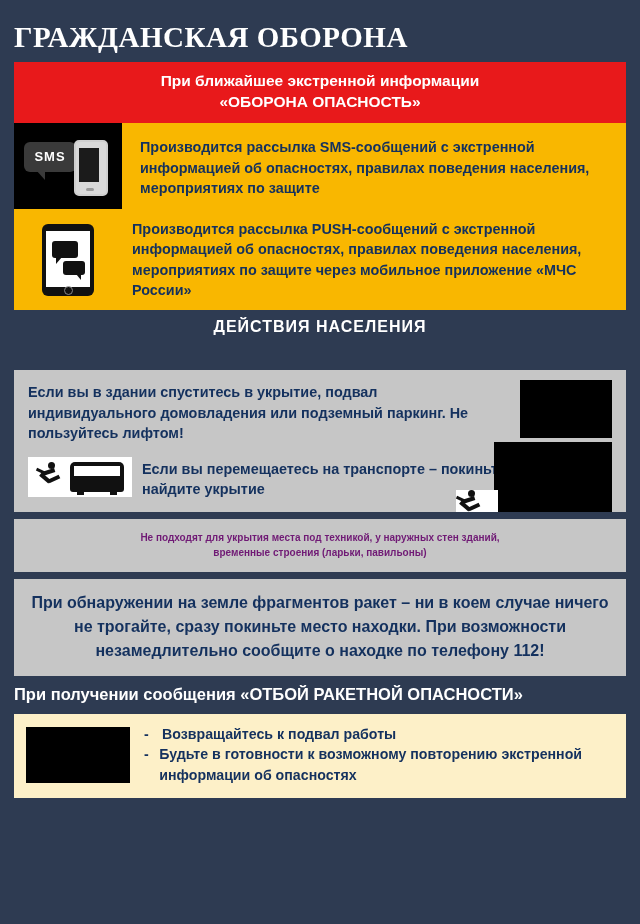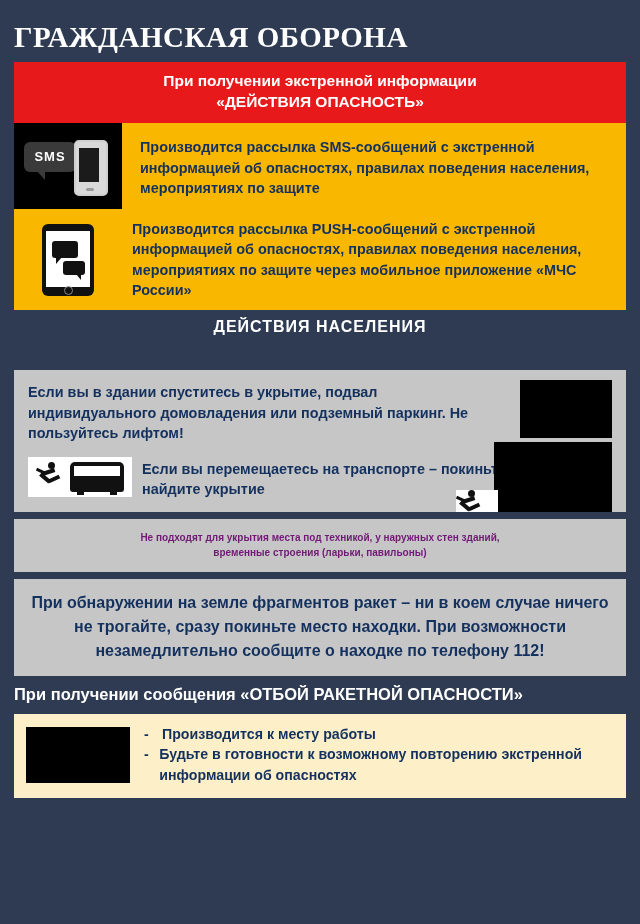--- a/index.html
+++ b/index.html
@@ -396,22 +396,22 @@
   .cream-list .dash { width: 10px; }
 </style>
 </head>
 <body>
 
 <div class="poster">
 
   <div class="title">ГРАЖДАНСКАЯ ОБОРОНА</div>
 
   <div class="red-band">
-    <span>При получении экстренной информации</span>
-    <span class="l2">«ДЕЙСТВИЯ ОПАСНОСТЬ»</span>
+    <span>При ближайшее экстренной информации</span>
+    <span class="l2">«ОБОРОНА ОПАСНОСТЬ»</span>
   </div>
 
   <div class="yellow-block">
 
     <div class="sms-row first">
       <div class="icon-cell">
         <div class="sms-icon">
           <div class="sms-bubble">SMS</div>
           <div class="phone-sm"></div>
         </div>
@@ -477,21 +477,21 @@
 
   <div class="info-block">При обнаружении на земле фрагментов ракет – ни в коем случае ничего не трогайте, сразу покиньте место находки. При возможности незамедлительно сообщите о находке по телефону 112!</div>
 
   <div class="otboj-head">При получении сообщения «ОТБОЙ РАКЕТНОЙ ОПАСНОСТИ»</div>
 
   <div class="cream-block">
     <div class="cream-icon"></div>
     <div class="cream-list">
       <div class="li">
         <span class="dash">-</span>
-        <span>Производится к месту работы</span>
+        <span>Возвращайтесь к подвал работы</span>
       </div>
       <div class="li">
         <span class="dash">-</span>
         <span>Будьте в готовности к возможному повторению экстренной информации об опасностях</span>
       </div>
     </div>
   </div>
 
 </div>
 

